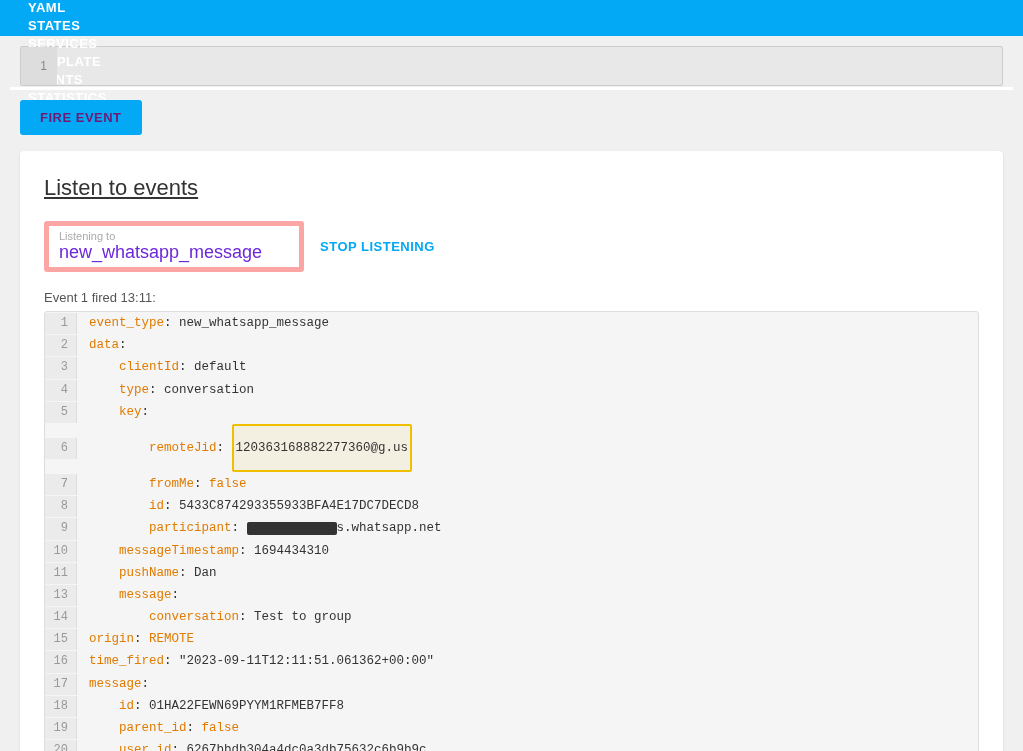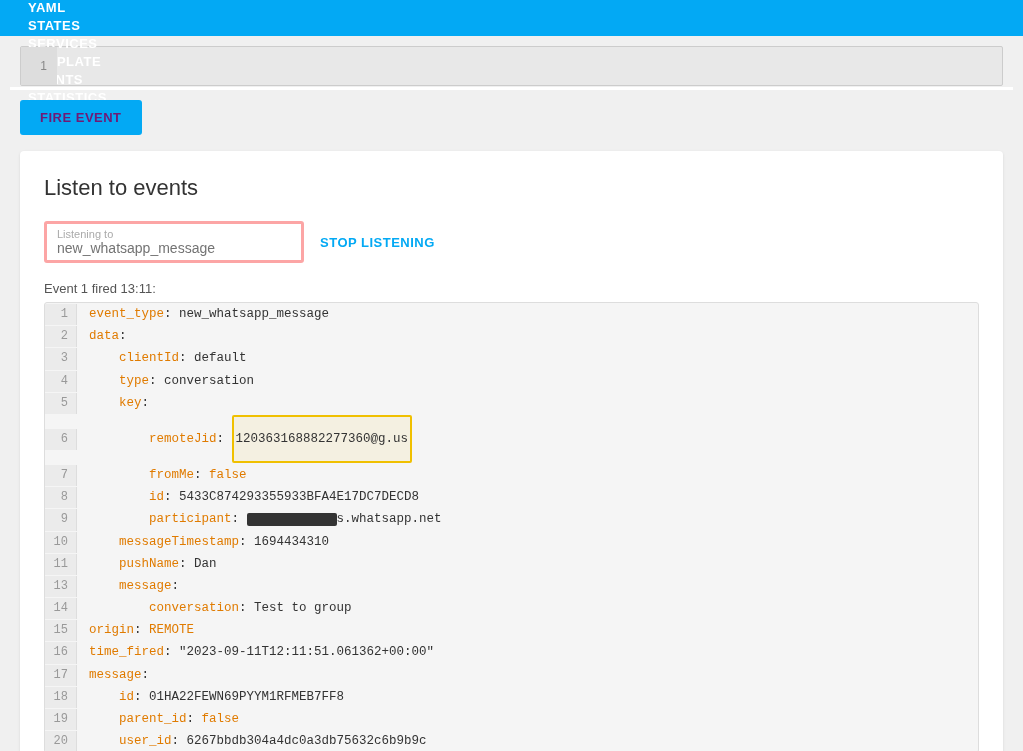--- a/index.html
+++ b/index.html
@@ -94,44 +94,45 @@
       border-radius: 4px;
       padding: 24px 24px 16px 24px;
       margin-top: 16px;
       box-shadow: 0 1px 3px rgba(0,0,0,0.1);
     }
     .listen-title {
       font-size: 22px;
       font-weight: 400;
       color: #333;
       margin-bottom: 20px;
+      text-decoration: underline;
     }
     .listen-row {
       display: flex;
       align-items: center;
       gap: 16px;
       margin-bottom: 18px;
     }
     .listen-input-wrap {
       position: relative;
-      border: 3px solid #fca5a5;
+      border: 5px solid #fca5a5;
       border-radius: 3px;
       padding: 6px 10px 4px 10px;
       min-width: 260px;
     }
     .listen-input-label {
       font-size: 11px;
       color: #aaa;
       position: absolute;
       top: 4px;
       left: 10px;
     }
     .listen-input-value {
-      font-size: 14px;
-      color: #737373;
+      font-size: 18px;
+      color: #6d28d9;
       margin-top: 10px;
       display: block;
     }
     .stop-listening-btn {
       color: #03a9f4;
       font-weight: 700;
       font-size: 13px;
       letter-spacing: 0.5px;
       cursor: pointer;
       background: none;

